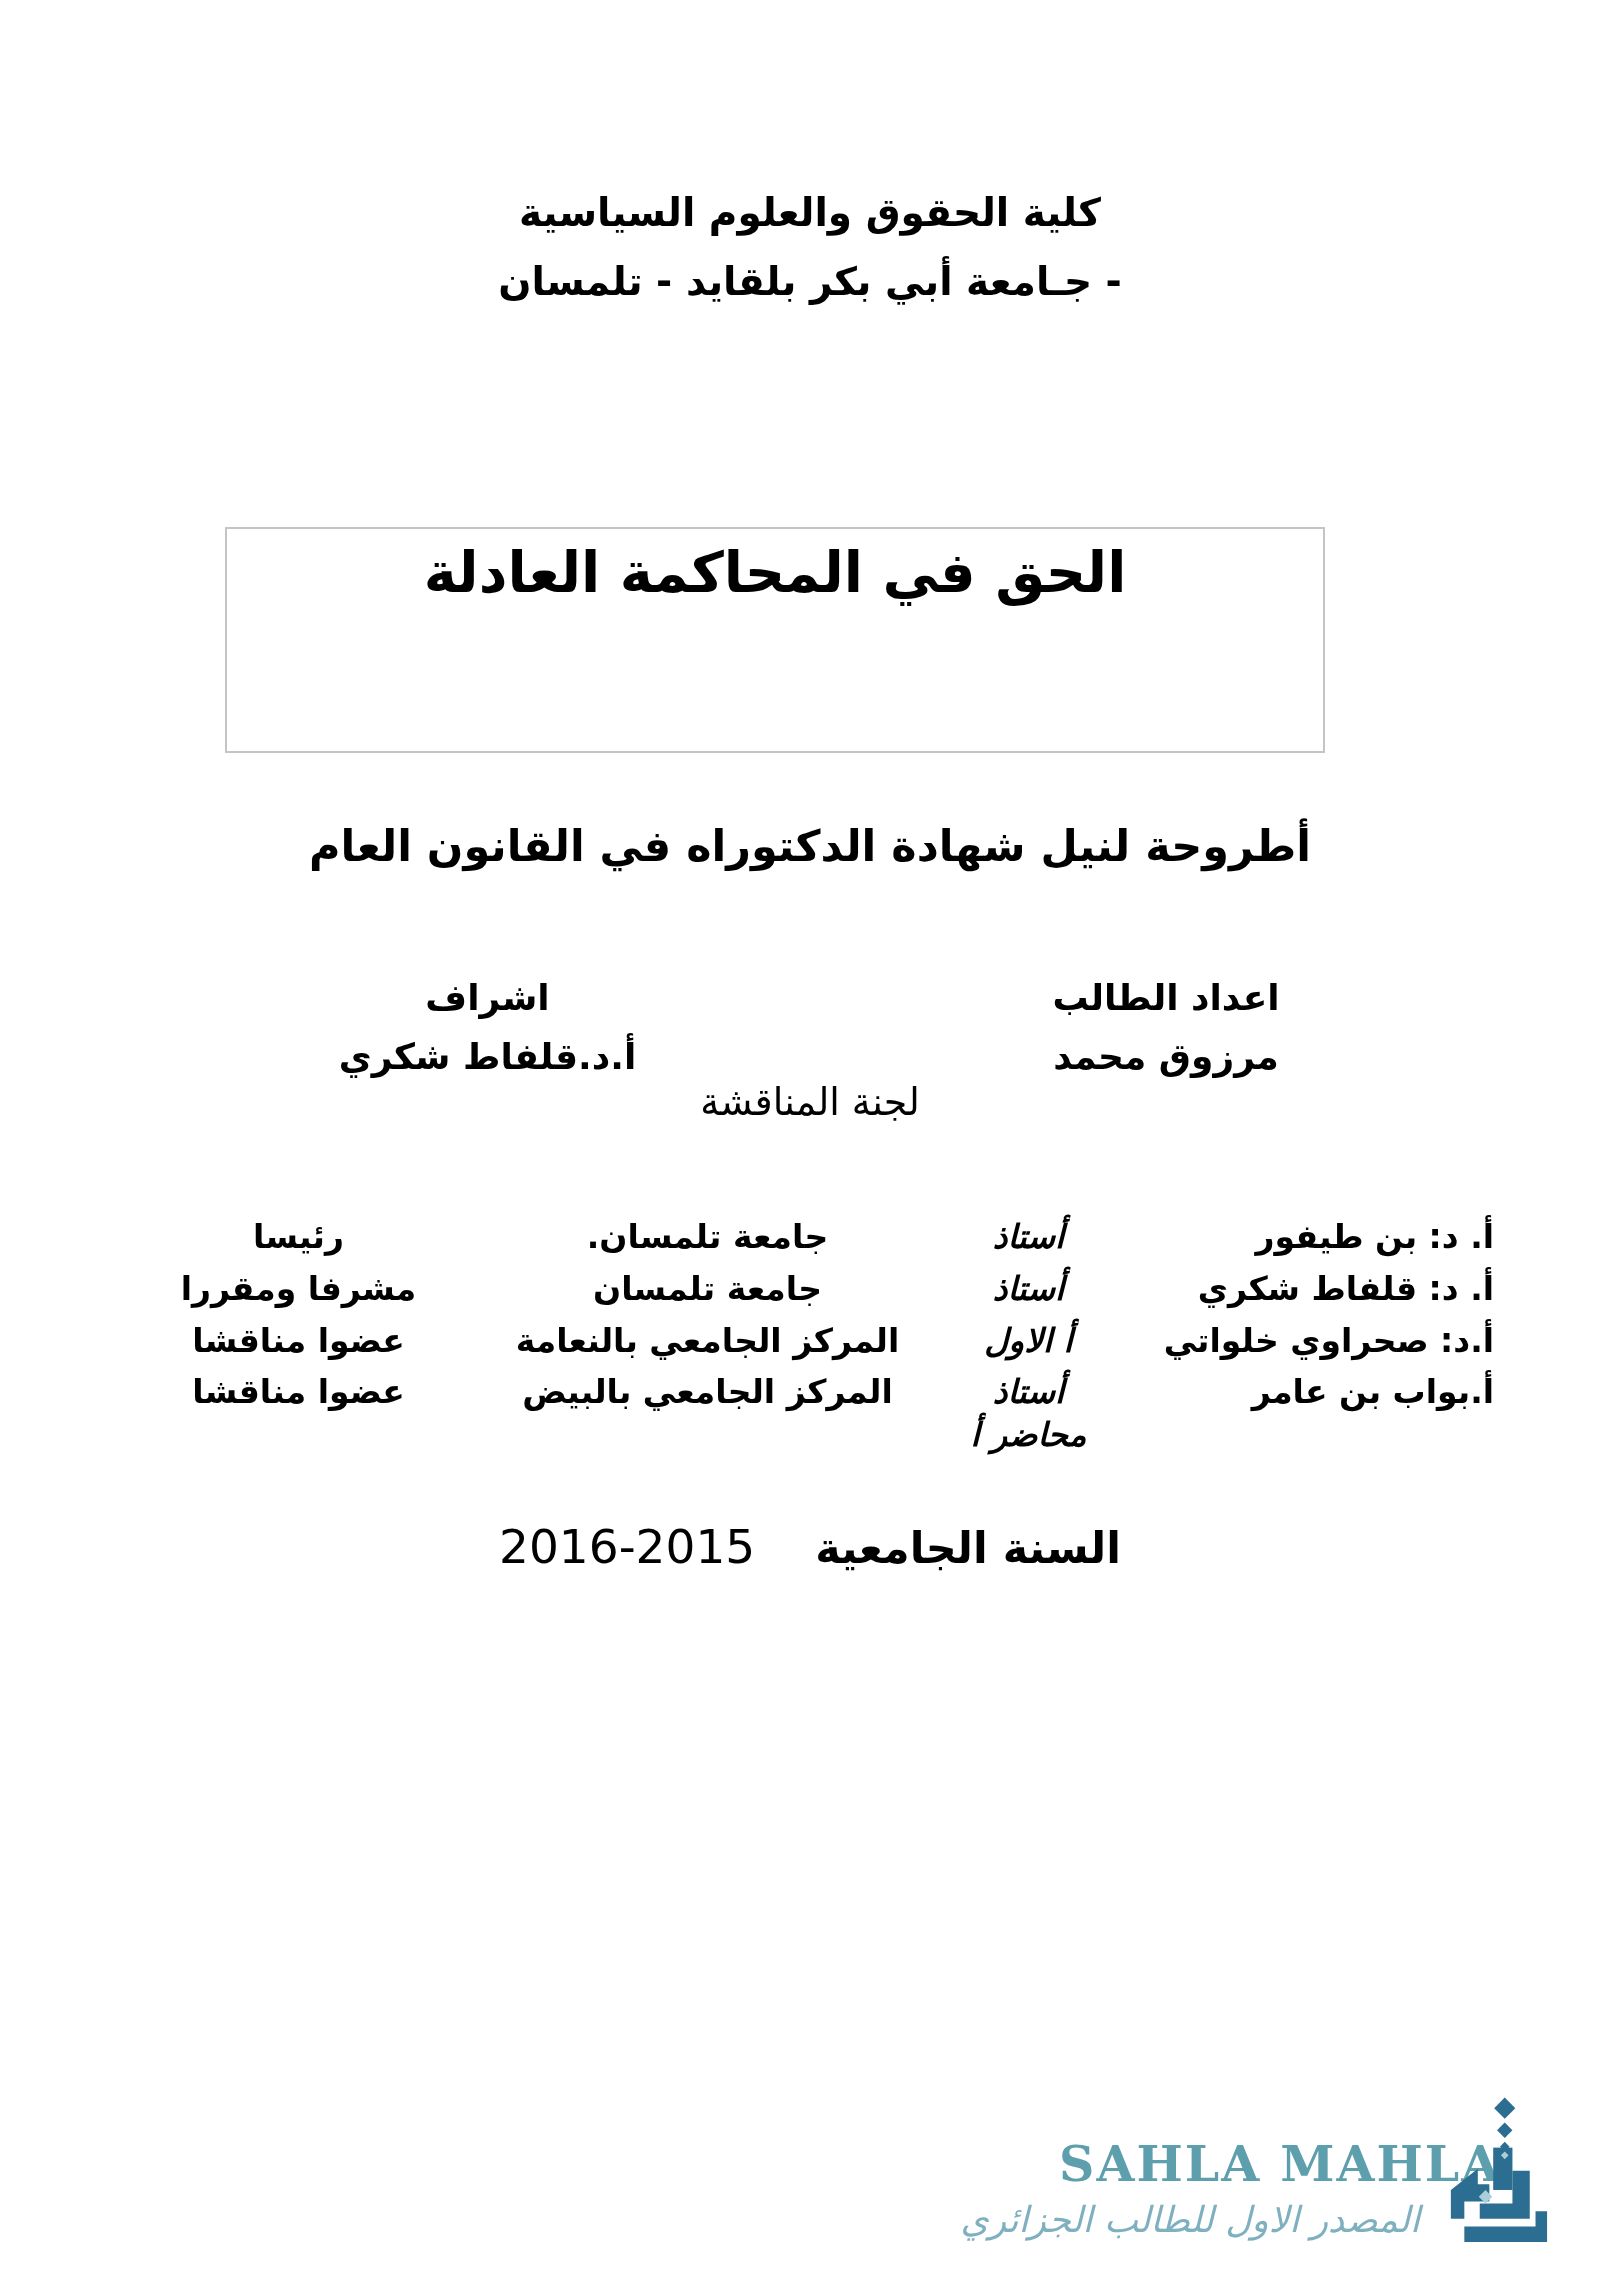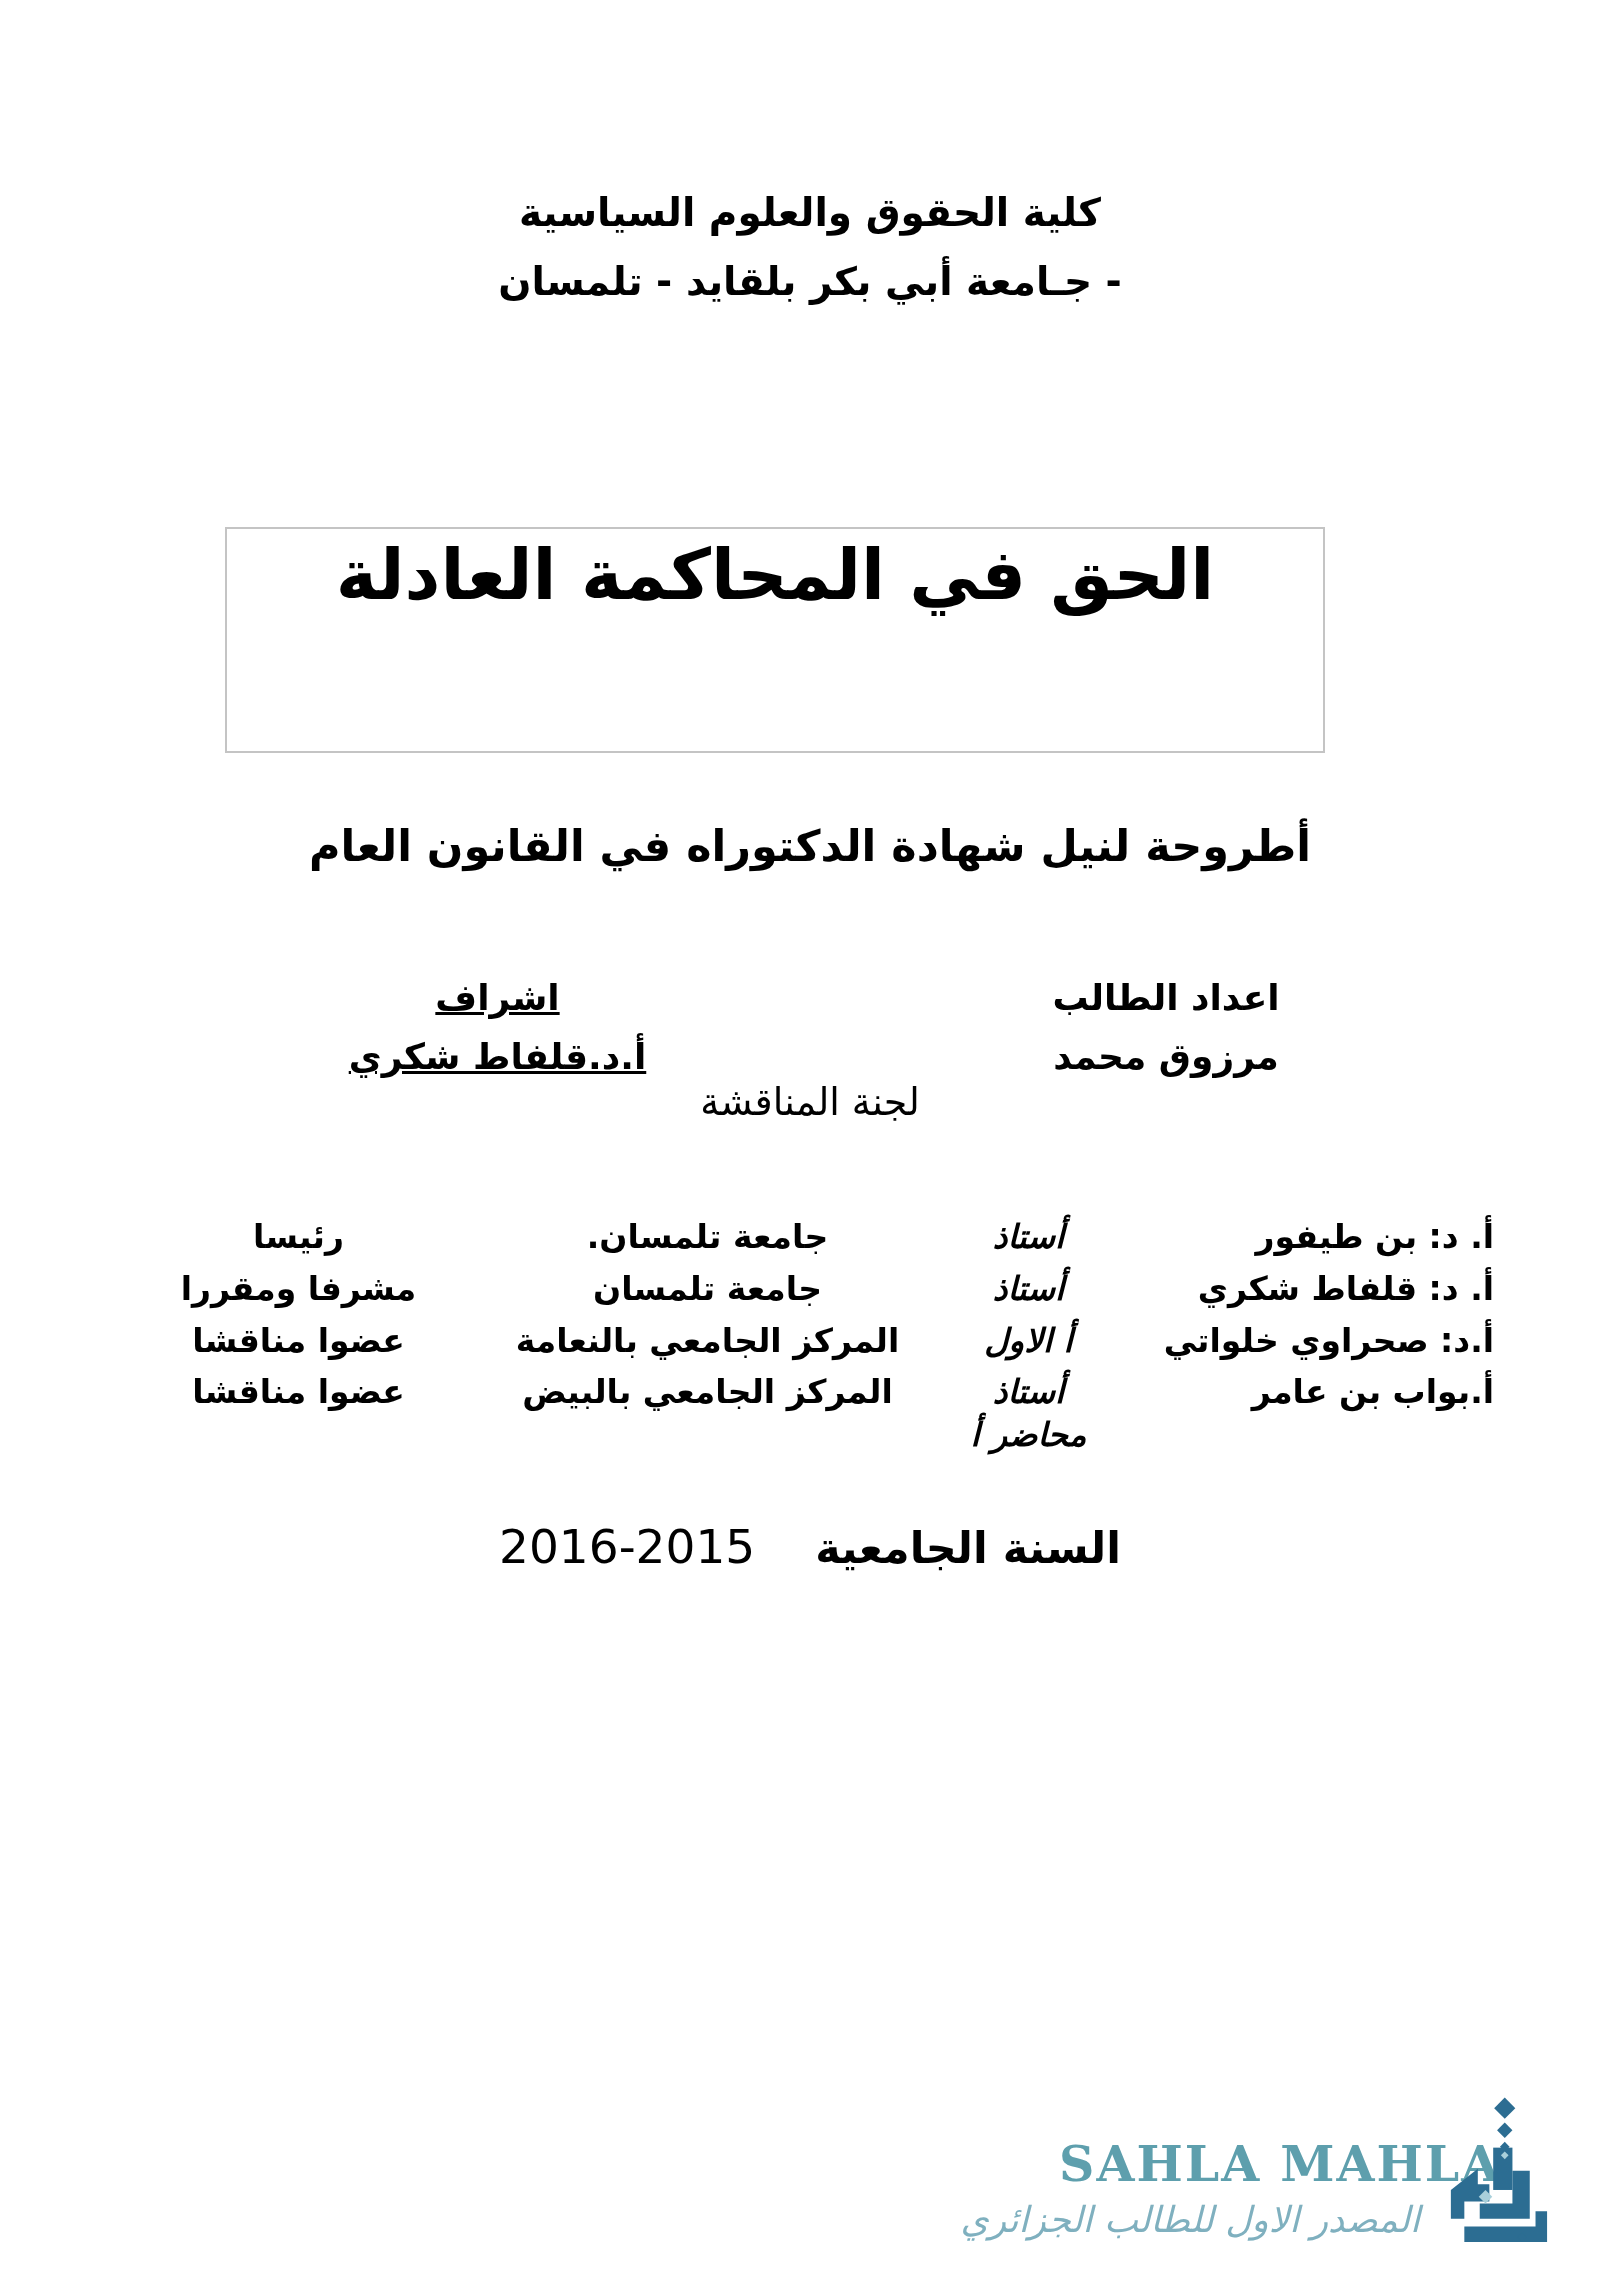--- a/index.html
+++ b/index.html
@@ -21,37 +21,37 @@
   }
   
   .title-box{
     position:absolute;left:225px;top:527px;
     width:1100px;height:226px;
     border:2px solid #c4c4c4;
     box-sizing:border-box;
     text-align:center;
   }
   .title-box .thesis-title{
-    margin-top:3px;
-    font-size:70px;font-weight:bold;line-height:1.25;
+    margin-top:9px;
+    font-size:56px;font-weight:bold;line-height:1.25;
     white-space:nowrap;
   }
   
   .subtitle{
     position:absolute;top:821px;left:0;right:0;
     font-size:43px;font-weight:bold;text-align:center;
   }
   
   .prep-block{
     position:absolute;top:968px;
     font-size:36px;font-weight:bold;line-height:59px;
     text-align:center;
   }
   .prep-student{left:1014px;width:304px;}
-  .prep-supervisor{left:336px;width:323px;text-decoration:underline;}
+  .prep-supervisor{left:326px;width:323px;}
   
   .committee-heading{
     position:absolute;top:1080px;left:0;right:0;
     font-size:38px;font-weight:normal;text-align:center;
   }
   .committee-table{
     position:absolute;top:1215px;left:127px;width:1367px;
     display:grid;
     grid-template-columns:382px 167px 475px 343px;
     row-gap:8.8px;

